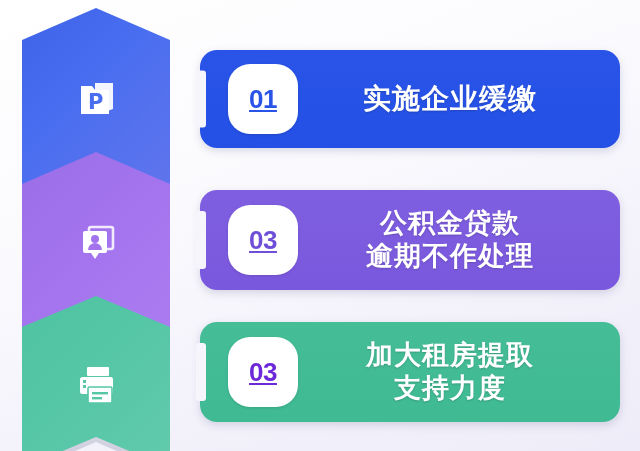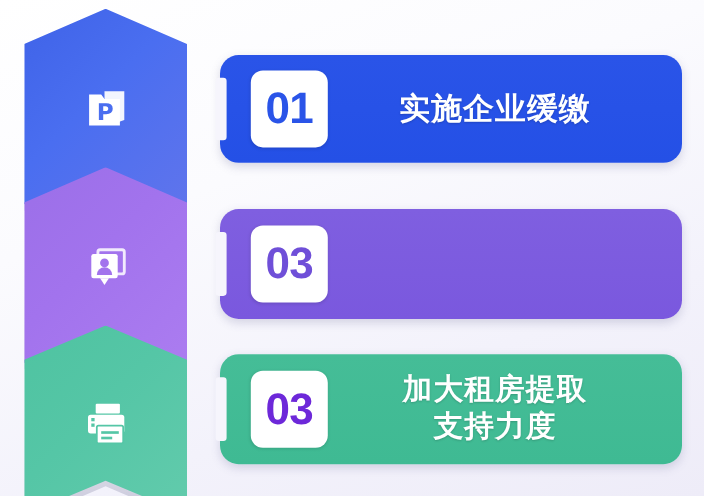--- a/index.html
+++ b/index.html
@@ -101,29 +101,30 @@
     background: #f6f5fc;
     border-radius: 3px;
   }
 
   .badge {
     position: relative;
     margin-left: 28px;
     width: 70px;
     height: 70px;
     background: #ffffff;
-    border-radius: 11px;
+    border-radius: 22px;
     display: flex;
     align-items: center;
     justify-content: center;
-    font-size: 40px;
+    font-size: 26px;
     font-weight: bold;
     letter-spacing: -0.5px;
     flex: none;
     box-shadow: 0 1px 3px rgba(0,0,0,0.12);
+    text-decoration: underline;
   }
   .badge-1 { color: #2a54e8; }
   .badge-2 { color: #6f4fd8; }
   .badge-3 { color: #6d28d9; }
 
   .row-text {
     flex: 1;
     color: #ffffff;
     font-family: "DejaVu Sans", "Liberation Sans", sans-serif;
     font-weight: bold;
@@ -190,20 +191,22 @@
 
     <div class="row row-1">
       <div class="row-notch"></div>
       <div class="badge badge-1">01</div>
       <div class="row-text">实施企业缓缴</div>
     </div>
 
     <div class="row row-2">
       <div class="row-notch"></div>
       <div class="badge badge-2">03</div>
+      <div class="row-text">公积金贷款
+逾期不作处理</div>
     </div>
 
     <div class="row row-3">
       <div class="row-notch"></div>
       <div class="badge badge-3">03</div>
       <div class="row-text">加大租房提取
 支持力度</div>
     </div>
 
   </div>

